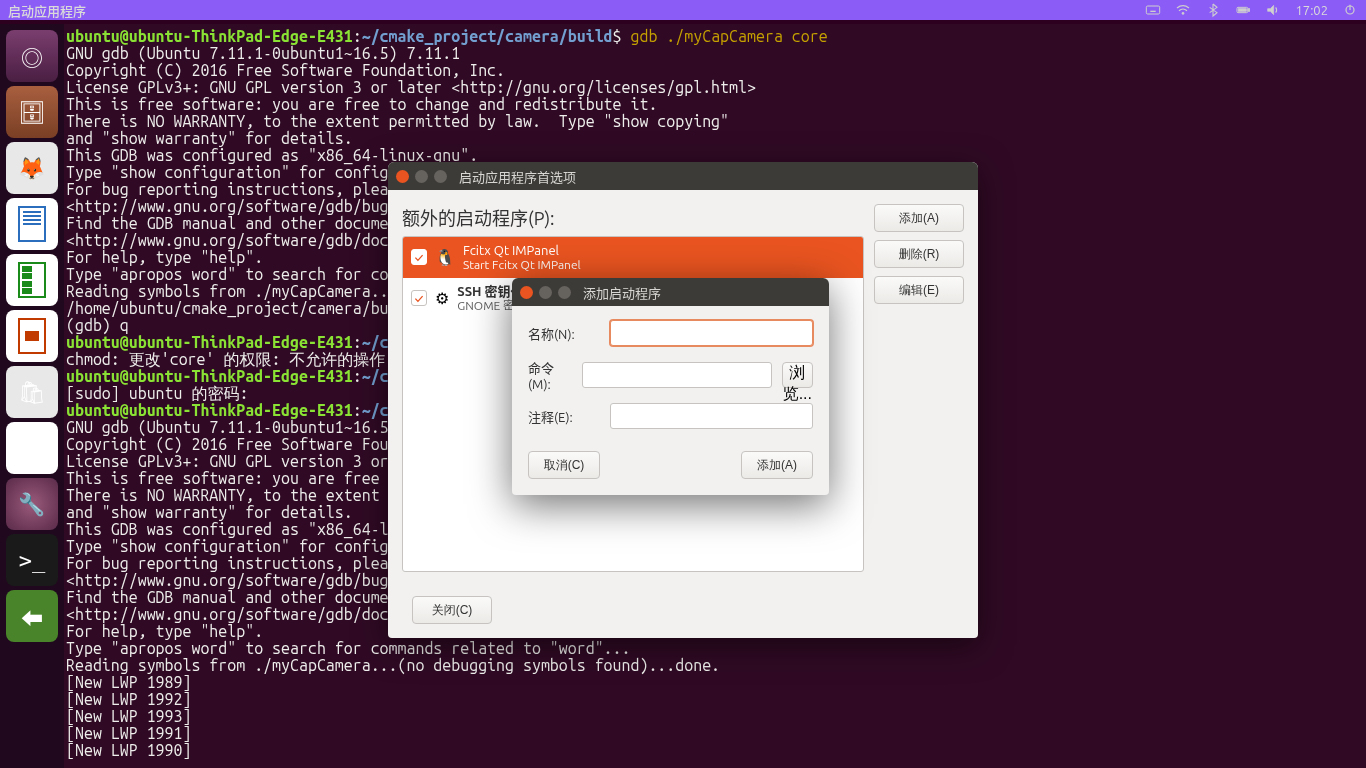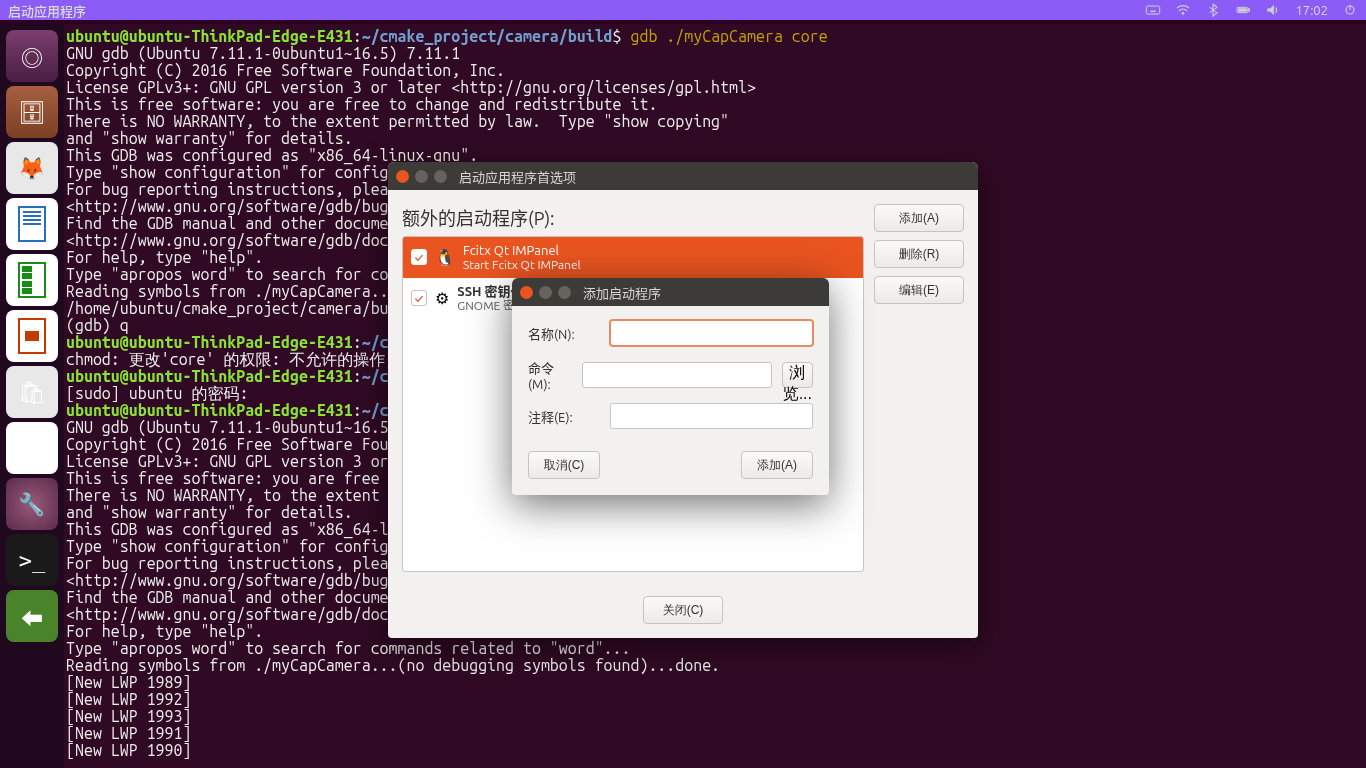--- a/index.html
+++ b/index.html
@@ -102,21 +102,21 @@
 .pref-row .sub { font-size:12px; opacity:.95; }
 .pref-row:not(.selected) .name { font-weight:600; color:#333; }
 .pref-row:not(.selected) .sub { color:#555; }
 .pref-row .ico { font-size:16px; }
 .pref-right { width:90px; display:flex; flex-direction:column; gap:8px; }
 .btn {
   height:28px; border:1px solid #c6c3c0; border-radius:4px;
   background:linear-gradient(#fafaf9,#eceae7);
   font-size:12px; color:#333; cursor:pointer;
 }
-.pref-footer { padding:10px 24px 14px; display:flex; justify-content:center; }
+.pref-footer { padding:10px 24px 14px; display:flex; justify-content:flex-start; }
 
 
 .add-dialog {
   position:absolute; left:512px; top:278px; width:317px;
   background:#f2f1f0; border-radius:6px 6px 4px 4px;
   box-shadow: 0 10px 40px rgba(0,0,0,0.55);
   overflow:hidden;
 }
 .add-body { padding:14px 16px 4px; }
 .form-row { display:flex; align-items:center; gap:10px; margin-bottom:12px; }

